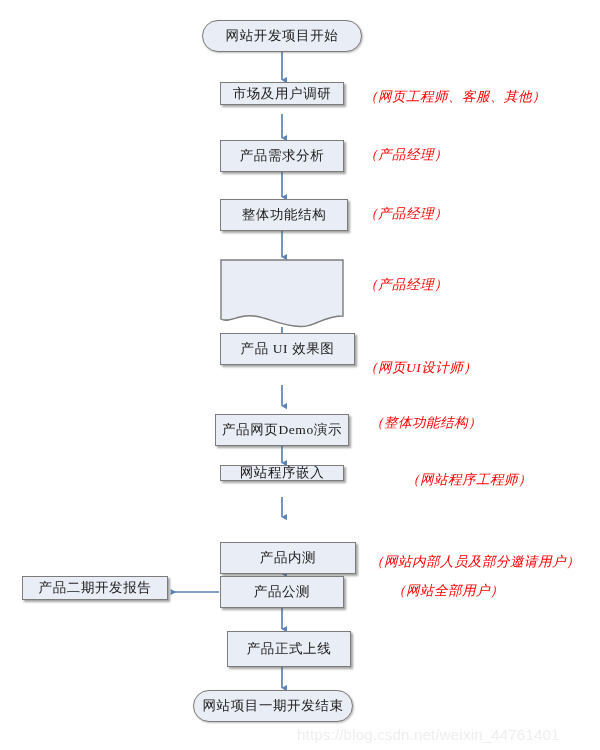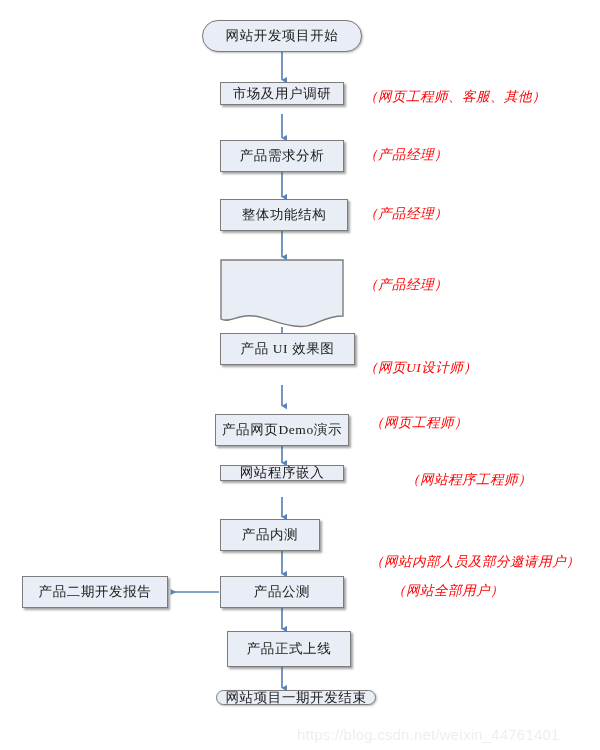--- a/index.html
+++ b/index.html
@@ -140,43 +140,43 @@
 </div>
 
 <div class="node" style="left:215px; top:408px; width:134px; height:32px;margin-top:6px;">
   <span>产品网页Demo演示</span>
 </div>
 
 <div class="node" style="left:220px; top:465px; width:124px; height:16px;">
   <span>网站程序嵌入</span>
 </div>
 
-<div class="node" style="left:220px; top:519px; width:100px; height:32px;">
+<div class="node" style="left:220px; top:542px; width:136px; height:32px;">
   <span>产品内测</span>
 </div>
 
 <div class="node" style="left:220px; top:576px; width:124px; height:32px;">
   <span>产品公测</span>
 </div>
 
-<div class="node" style="left:22px; top:576px; width:146px; height:32px;">
+<div class="node" style="left:22px; top:576px; width:146px; height:24px;">
   <span>产品二期开发报告</span>
 </div>
 
 <div class="node" style="left:227px; top:631px; width:124px; height:36px;">
   <span>产品正式上线</span>
 </div>
 
-<div class="node terminator" style="left:216px; top:690px; width:160px; height:15px;">
+<div class="node terminator" style="left:193px; top:690px; width:160px; height:32px;">
   <span>网站项目一期开发结束</span>
 </div>
 
 <div class="annotation" style="left:364px; top:88px;">（网页工程师、客服、其他）</div>
 <div class="annotation" style="left:364px; top:146px;">（产品经理）</div>
 <div class="annotation" style="left:364px; top:205px;">（产品经理）</div>
 <div class="annotation" style="left:364px; top:276px;">（产品经理）</div>
 <div class="annotation" style="left:364px; top:359px;">（网页UI设计师）</div>
-<div class="annotation" style="left:370px; top:414px;">（网页工程师）</div>
+<div class="annotation" style="left:370px; top:414px;">（整体功能结构）</div>
 <div class="annotation" style="left:370px; top:471px;margin-left:36px;">（网站程序工程师）</div>
 <div class="annotation" style="left:370px; top:525px;margin-top:28px;">（网站内部人员及部分邀请用户）</div>
 <div class="annotation" style="left:392px; top:582px;">（网站全部用户）</div>
 
 <div class="watermark" style="left:297px; top:726px;">https://blog.csdn.net/weixin_44761401</div>
 
 </body></html>

